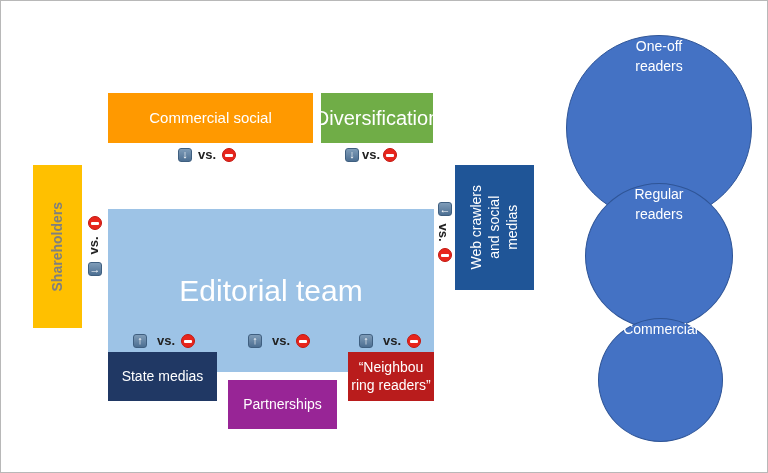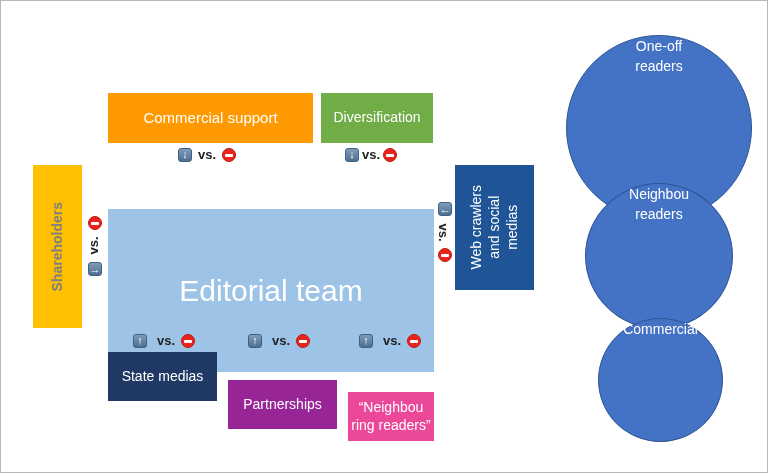--- a/index.html
+++ b/index.html
@@ -24,23 +24,23 @@
   .circle { position:absolute; border-radius:50%; background:#4472c4; border:1px solid #2f5597;
             display:flex; align-items:flex-start; justify-content:center; color:#fff;
             text-align:center; font-size:14px; line-height:1.45; box-sizing:border-box; }
 </style>
 </head>
 <body>
 
 <div class="frame"></div>
 
 <div class="box" style="left:108px; top:93px; width:205px; height:50px; background:#ff9900; font-size:15px;">
-  <span>Commercial support</span>
+  <span>Commercial social</span>
 </div>
-<div class="box" style="left:321px; top:93px; width:112px; height:50px; background:#70ad47; font-size:14px;">
+<div class="box" style="left:321px; top:93px; width:112px; height:50px; background:#70ad47; font-size:20px;">
   <span>Diversification</span>
 </div>
 
 <div class="vs-row" style="left:178px; top:147px;">
   <span class="arrow-ico">↓</span>
   <span class="vs">vs.</span>
   <span class="stop-ico"></span>
 </div>
 <div class="vs-row" style="left:345px; top:147px; gap:3px;">
   <span class="arrow-ico">↓</span>
@@ -89,34 +89,34 @@
   <span class="vs" style="margin-left:4px;">vs.</span>
   <span class="stop-ico"></span>
 </div>
 
 <div class="box" style="left:108px; top:352px; width:109px; height:49px; background:#203864; font-size:14px;">
   <span>State medias</span>
 </div>
 <div class="box" style="left:228px; top:352px; width:109px; height:49px; background:#982596; font-size:14px;margin-top:28px;">
   <span>Partnerships</span>
 </div>
-<div class="box" style="left:348px; top:352px; width:86px; height:49px; background:#ec4899; font-size:14px; flex-direction:column;margin-top:40px;">
+<div class="box" style="left:348px; top:352px; width:86px; height:49px; background:#b91c1c; font-size:14px; flex-direction:column;">
   <span>“Neighbou</span>
   <span>ring readers”</span>
 </div>
 
 <div class="circle" style="left:566px; top:35px; width:186px; height:186px;">
   <div>
     <div>One-off</div>
     <div>readers</div>
   </div>
 </div>
 <div class="circle" style="left:585px; top:183px; width:148px; height:146px;">
   <div>
-    <div>Neighbou</div>
+    <div>Regular</div>
     <div>readers</div>
   </div>
 </div>
 <div class="circle" style="left:598px; top:318px; width:125px; height:124px;">
   <div>
     <div>Commercial</div>
   </div>
 </div>
 
 </body></html>

